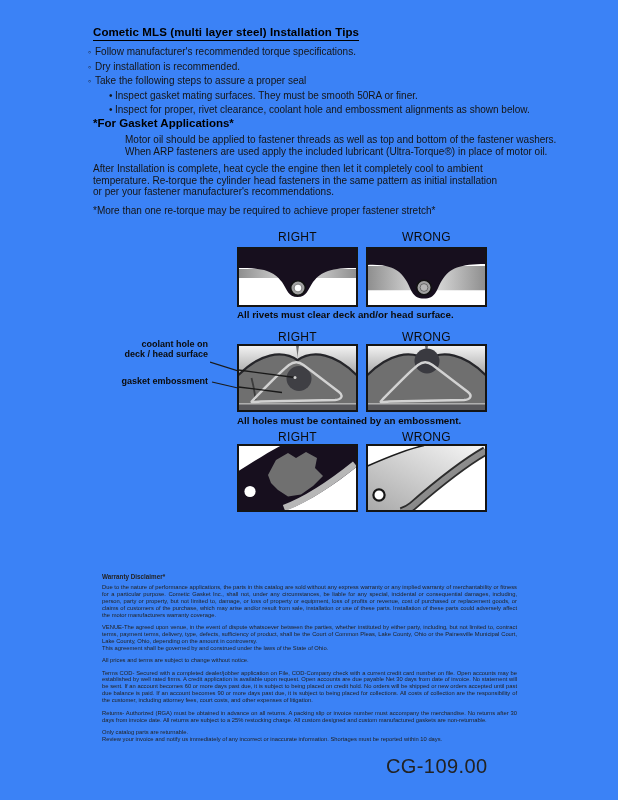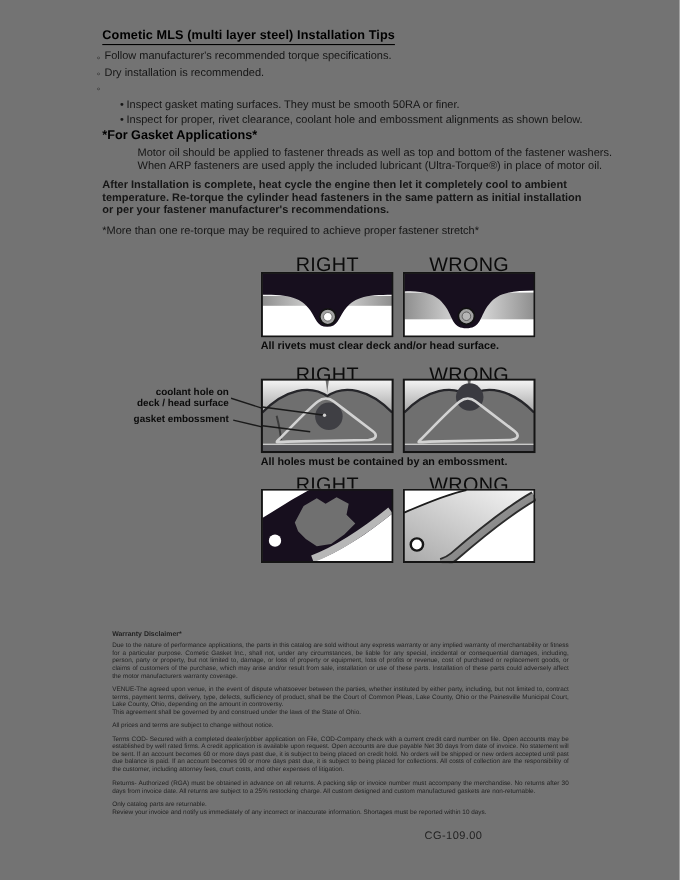--- a/index.html
+++ b/index.html
@@ -1,48 +1,48 @@
 <!DOCTYPE html>
 <html><head>
 <meta charset="utf-8">
 <style>
   html,body{margin:0;padding:0;background:#ffffff;}
-  .page{position:relative;width:618px;height:800px;background:#737373;overflow:hidden;
+  .page{position:relative;width:618px;height:800px;background:#3b82f6;overflow:hidden;
         font-family:"Liberation Sans","DejaVu Sans",sans-serif;color:#111;}
 
   .doc-title{position:absolute;left:93px;top:26px;font-size:11.5px;font-weight:bold;color:#000;
              border-bottom:1.6px solid #000;padding-bottom:2px;letter-spacing:.1px;}
 
   .tips{position:absolute;left:88px;top:45px;font-size:10px;line-height:14.5px;color:#151515;}
   .tip{display:flex;}
   .tip .mk{width:7px;font-size:9px;}
   .tip.sub{padding-left:21px;}
   .tip.sub .mk{width:6px;font-size:10px;}
 
   .diesel-head{position:absolute;left:93px;top:117px;font-size:11.5px;font-weight:bold;color:#000;}
   .bodypara{position:absolute;left:93px;font-size:10px;line-height:11.6px;white-space:pre-line;color:#151515;}
-  .p1{top:134px;margin-left:32px;} .p2{top:163px;font-weight:bold;} .pnote{top:205px;}
+  .p1{top:134px;margin-left:32px;} .p2{top:163px;} .pnote{top:205px;}
 
   .figheads{position:absolute;left:237px;width:250px;display:flex;gap:8px;
-            font-size:18px;letter-spacing:.3px;color:#0b0b0b;}
+            font-size:12px;letter-spacing:.3px;color:#0b0b0b;}
   .figheads span{width:121px;text-align:center;}
   .figboxes{position:absolute;left:237px;width:250px;display:flex;gap:8px;}
   .figcap{position:absolute;left:237px;font-size:9.8px;font-weight:bold;line-height:10.8px;
           white-space:pre-line;color:#0b0b0b;}
 
   .callout{position:absolute;width:110px;text-align:right;font-size:9px;font-weight:bold;
            line-height:10px;white-space:pre-line;color:#0b0b0b;}
-  .co1{left:98px;top:351px;} .co2{left:98px;top:376px;}
+  .co1{left:98px;top:339px;} .co2{left:98px;top:376px;}
   .connector{position:absolute;left:210px;top:352px;}
 
   .legal{position:absolute;left:102px;top:573px;width:415px;color:#222;}
   .legal h3{margin:0 0 4px 0;font-size:6.3px;font-weight:bold;}
   .legal p{margin:0 0 5.5px 0;font-size:5.8px;line-height:6.9px;white-space:pre-line;text-align:justify;}
 
-  .page-code{position:absolute;left:386px;top:755px;font-size:10px;letter-spacing:.4px;color:#222;}
+  .page-code{position:absolute;left:386px;top:755px;font-size:20px;letter-spacing:.4px;color:#222;}
 
   svg{display:block;}
 </style>
 </head>
 <body>
 
 <div class="page">
 
   <svg width="0" height="0" style="position:absolute">
     <defs>
@@ -73,20 +73,21 @@
     <div class="tip">
       <span class="mk">◦</span>
       <span>Follow manufacturer's recommended torque specifications.</span>
     </div>
     <div class="tip">
       <span class="mk">◦</span>
       <span>Dry installation is recommended.</span>
     </div>
     <div class="tip">
       <span class="mk">◦</span>
+      <span>Take the following steps to assure a proper seal</span>
     </div>
     <div class="tip sub">
       <span class="mk">•</span>
       <span>Inspect gasket mating surfaces.  They must be smooth 50RA or finer.</span>
     </div>
     <div class="tip sub">
       <span class="mk">•</span>
       <span>Inspect for proper, rivet clearance, coolant hole and embossment alignments as shown below.</span>
     </div>
   </div>

